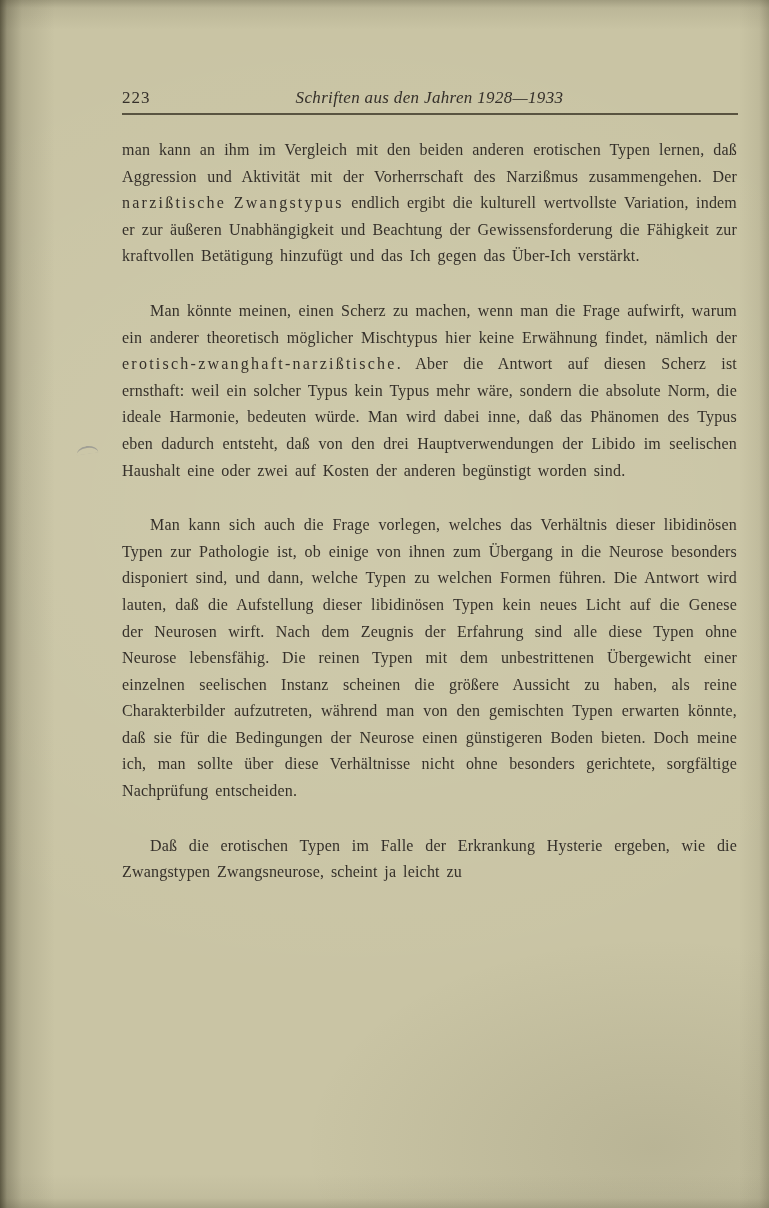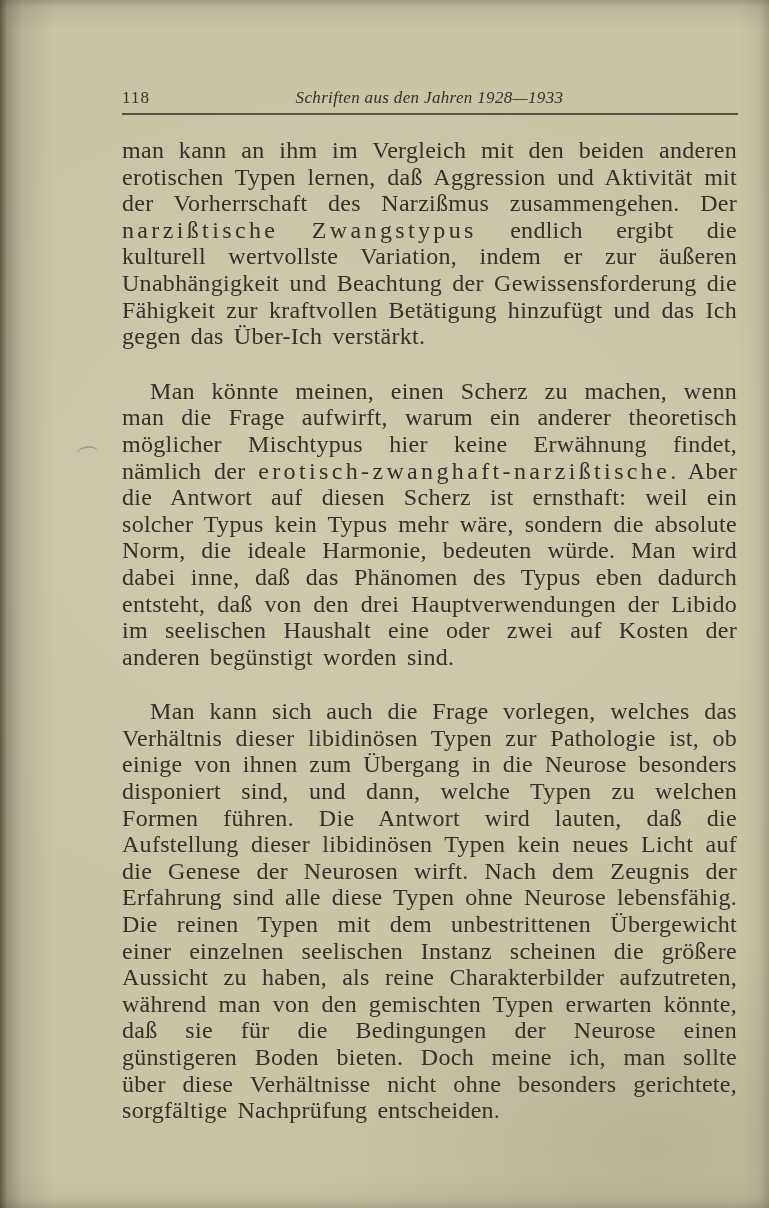--- a/index.html
+++ b/index.html
@@ -67,21 +67,21 @@
     top: 113px;
     border-top: 2px solid var(--rule);
     opacity: 0.85;
   }
   .text-block {
     position: absolute;
     left: 122px;
     right: 32px;
     top: 137px;
     text-align: justify;
-    font-size: 24px;
+    font-size: 16px;
     line-height: 26.6px;
     word-spacing: 0.16em;
     letter-spacing: 0.012em;
   }
   .text-block p { margin: 0; }
   .text-block p.indent { text-indent: 28px; margin-top: 28px; }
   .gesperrt {
     letter-spacing: 0.14em;
     word-spacing: 0.04em;
   }
@@ -94,23 +94,24 @@
     border-top: 2px solid rgba(95,100,120,0.40);
     border-radius: 50% 50% 0 0 / 100% 100% 0 0;
     transform: rotate(-8deg);
   }
 </style>
 </head>
 <body>
 
 <div class="page">
   <div class="header">
-    <span class="page-number">118</span>
+    <span class="page-number">223</span>
     <span class="running-title">Schriften aus den Jahren 1928—1933</span>
   </div>
   <div class="header-rule"></div>
   <div class="margin-mark"></div>
   <div class="text-block">
       <p class=""><span>man kann an ihm im Vergleich mit den beiden anderen erotischen Typen lernen, daß Aggression und Aktivität mit der Vorherrschaft des Narzißmus zusammengehen. Der </span><span class="gesperrt">narzißtische Zwangstypus</span><span> endlich ergibt die kulturell wertvollste Variation, indem er zur äußeren Unabhängigkeit und Beachtung der Gewissensforderung die Fähigkeit zur kraftvollen Betätigung hinzufügt und das Ich gegen das Über-Ich verstärkt.</span></p>
       <p class="indent"><span>Man könnte meinen, einen Scherz zu machen, wenn man die Frage aufwirft, warum ein anderer theoretisch möglicher Mischtypus hier keine Erwähnung findet, nämlich der </span><span class="gesperrt">erotisch-zwanghaft-narzißtische</span><span>. Aber die Antwort auf diesen Scherz ist ernsthaft: weil ein solcher Typus kein Typus mehr wäre, sondern die absolute Norm, die ideale Harmonie, bedeuten würde. Man wird dabei inne, daß das Phänomen des Typus eben dadurch entsteht, daß von den drei Hauptverwendungen der Libido im seelischen Haushalt eine oder zwei auf Kosten der anderen begünstigt worden sind.</span></p>
       <p class="indent"><span>Man kann sich auch die Frage vorlegen, welches das Verhältnis dieser libidinösen Typen zur Pathologie ist, ob einige von ihnen zum Übergang in die Neurose besonders disponiert sind, und dann, welche Typen zu welchen Formen führen. Die Antwort wird lauten, daß die Aufstellung dieser libidinösen Typen kein neues Licht auf die Genese der Neurosen wirft. Nach dem Zeugnis der Erfahrung sind alle diese Typen ohne Neurose lebensfähig. Die reinen Typen mit dem unbestrittenen Übergewicht einer einzelnen seelischen Instanz scheinen die größere Aussicht zu haben, als reine Charakterbilder aufzutreten, während man von den gemischten Typen erwarten könnte, daß sie für die Bedingungen der Neurose einen günstigeren Boden bieten. Doch meine ich, man sollte über diese Verhältnisse nicht ohne besonders gerichtete, sorgfältige Nachprüfung entscheiden.</span></p>
+      <p class="indent"><span>Daß die erotischen Typen im Falle der Erkrankung Hysterie ergeben, wie die Zwangstypen Zwangsneurose, scheint ja leicht zu</span></p>
     </div>
 </div>
 
 </body></html>

